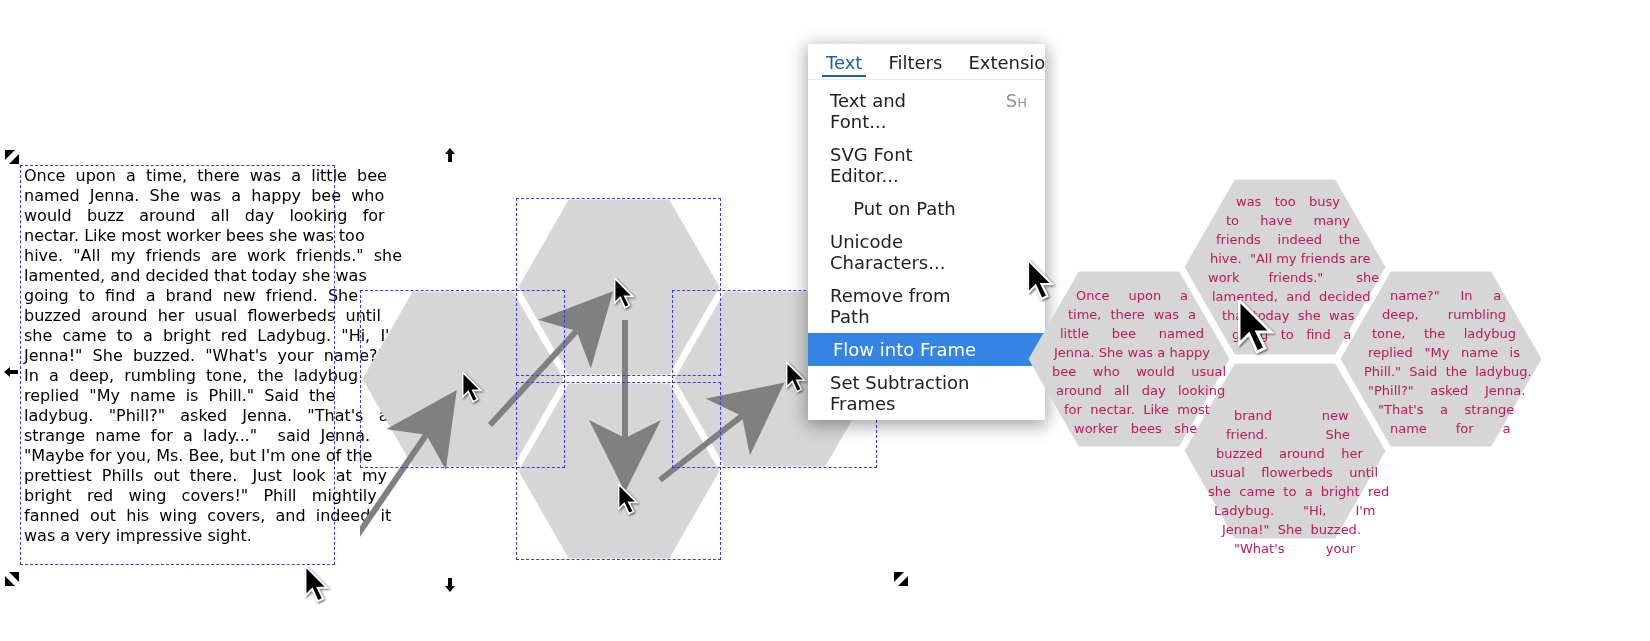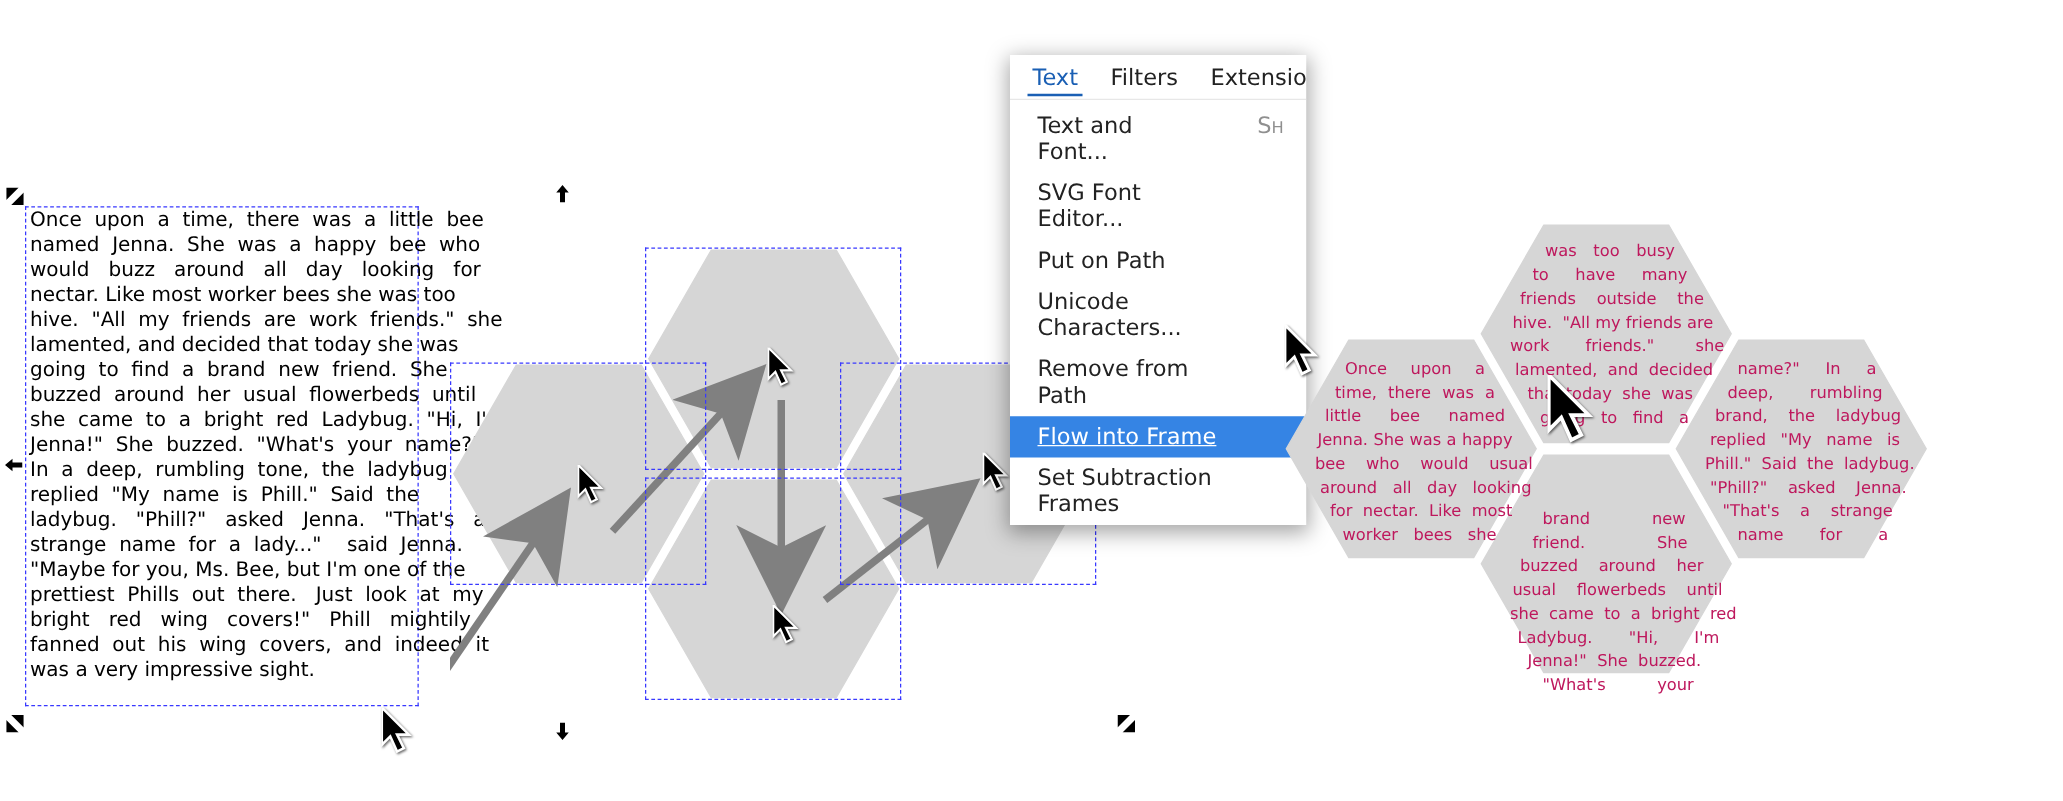--- a/index.html
+++ b/index.html
@@ -49,24 +49,24 @@
     border-bottom: 1px solid #e7e7e7;
     display: flex;
     gap: 18px;
     padding-left: 14px;
   }
   .menubar .mi { padding: 2px 4px; }
   .menubar .mi.active { color: #1a5fb4; border-bottom: 2px solid #1a5fb4; }
   .submenu { padding-top: 4px; }
   .submenu .item {
     display: flex;
-    justify-content: flex-start;
+    justify-content: center;
     padding: 6px 18px 6px 22px;
   }
-  .submenu .item.hili { background: #3584e4; color: #fff; text-decoration: underline; }
+  .submenu .item.hili { background: #3584e4; color: #fff; }
   .submenu .shortcut { opacity: .5; font-variant: small-caps; margin-left: 48px; }
   .right-arrow { position: absolute; }
   .hex-text {
     position: absolute;
     color: #be185d;
     font-size: 13px;
     line-height: 19px;
     text-align: justify;
     text-align-last: justify;
   }
@@ -232,21 +232,21 @@
     <polygon class="hex" points="225,194 325,194 375,281 325,368 225,368 175,281"></polygon>
   </g>
   <g>
     <polygon class="hex" points="381,102 481,102 531,189 481,276 381,276 331,189"></polygon>
   </g>
 </svg>
 
 <div class="hex-text" style="left:1208px; top:192px; width:160px; text-align:center;">
   <span style="padding:0 28px">was   too   busy</span>
   <span style="padding:0 18px">to     have     many</span>
-  <span style="padding:0 8px">friends    outside    the</span>
+  <span style="padding:0 8px">friends    indeed    the</span>
   <span style="padding:0 2px">hive.  "All my friends are</span>
   <span>work       friends."        she</span>
   <span style="padding:0 4px">lamented,  and  decided</span>
   <span style="padding:0 14px">that today  she  was</span>
   <span style="padding:0 24px">going   to   find   a</span>
 </div>
 
 <div class="hex-text" style="left:1052px; top:286px; width:160px;">
   <span style="padding:0 24px">Once    upon    a</span>
   <span style="padding:0 16px">time, there was a</span>
@@ -265,21 +265,21 @@
   <span style="padding:0 2px">usual    flowerbeds    until</span>
   <span>she  came  to  a  bright  red</span>
   <span style="padding:0 6px">Ladybug.       "Hi,       I'm</span>
   <span style="padding:0 14px">Jenna!"  She  buzzed.</span>
   <span style="padding:0 26px">"What's          your</span>
 </div>
 
 <div class="hex-text" style="left:1364px; top:286px; width:160px;">
   <span style="padding:0 26px">name?"     In     a</span>
   <span style="padding:0 18px">deep,      rumbling</span>
-  <span style="padding:0 8px">brand,    the    ladybug</span>
+  <span style="padding:0 8px">tone,    the    ladybug</span>
   <span style="padding:0 4px">replied  "My  name  is</span>
   <span>Phill."  Said  the  ladybug.</span>
   <span style="padding:0 4px">"Phill?"    asked    Jenna.</span>
   <span style="padding:0 14px">"That's    a    strange</span>
   <span style="padding:0 26px">name       for       a</span>
 </div>
 
 <svg class="cursor" style="left:1238px; top:300px; width:42px; height:56px;" viewBox="0 0 20 28">
     <path d="M0 0 L0 22 L5 17 L9 26 L13 24 L9 16 L16 16 Z" fill="#000" stroke="#fff" stroke-width="1.5"></path>
   </svg>

